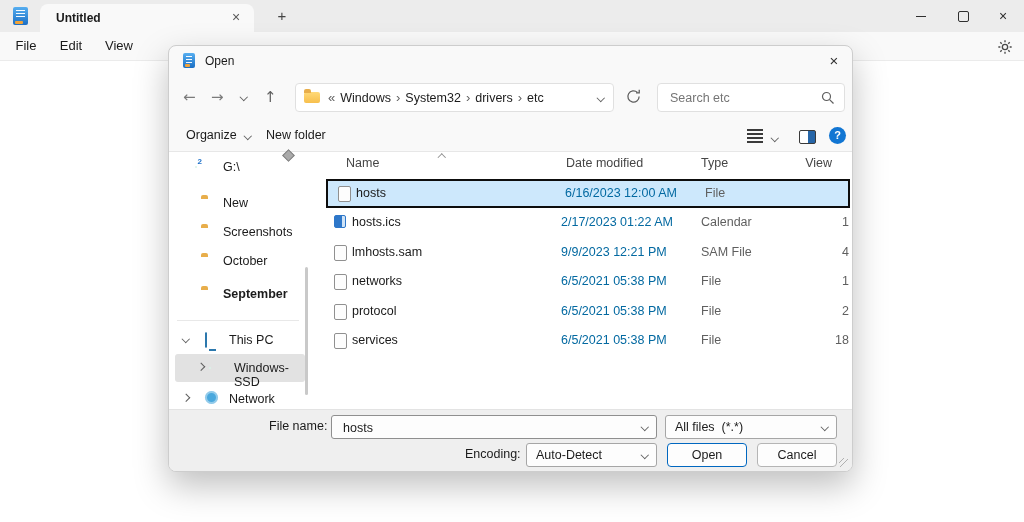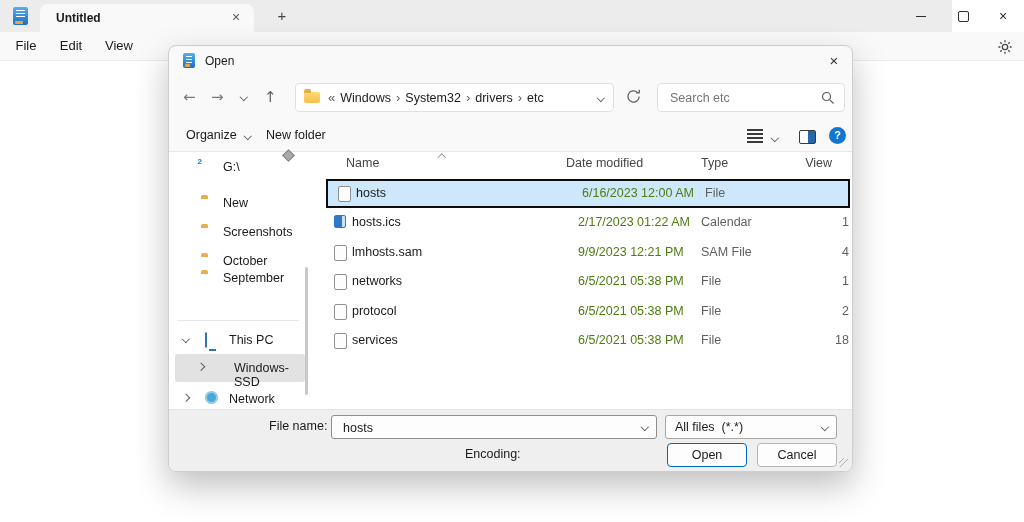--- a/index.html
+++ b/index.html
@@ -1,21 +1,21 @@
 <!DOCTYPE html>
 <html><head>
 <meta charset="utf-8">
 <style>
   html,body{margin:0;padding:0;}
   body{font-family:"Liberation Sans","DejaVu Sans",sans-serif;color:#1b1b1b;}
   .screen{position:relative;width:1024px;height:522px;background:#ffffff;overflow:hidden;}
   .abs{position:absolute;}
 
   
-  .titlebar{position:absolute;left:0;top:0;width:952px;height:32px;background:#ececec;}
+  .titlebar{position:absolute;left:0;top:0;width:1024px;height:32px;background:#ececec;}
   .tab{position:absolute;left:40px;top:4px;width:214px;height:28px;background:#f9f9f9;border-radius:8px 8px 0 0;}
   .tab-label{position:absolute;left:16px;top:7px;font-size:12px;font-weight:600;color:#1b1b1b;}
   .tab-close{position:absolute;right:8px;top:3px;width:20px;height:20px;text-align:center;line-height:20px;font-size:14px;color:#5a5a5a;cursor:default;}
   .new-tab{position:absolute;left:272px;top:6px;width:20px;height:20px;text-align:center;line-height:19px;font-size:15px;color:#444;}
   .winbtn{position:absolute;top:0;width:42px;height:32px;display:flex;align-items:center;justify-content:center;}
   .min-glyph{width:10px;height:1px;background:#2f2f2f;}
   .max-glyph{width:9px;height:9px;border:1px solid #2f2f2f;border-radius:2px;}
   .close-glyph{font-size:14px;color:#2f2f2f;line-height:1;}
   .menubar{position:absolute;left:0;top:32px;width:1024px;height:28px;background:#f9f9f9;border-bottom:1px solid #ebebeb;}
   .menu-item{position:absolute;top:4px;height:20px;line-height:20px;font-size:13px;text-align:center;}
@@ -47,21 +47,21 @@
   .selected-gray{background:#e2e2e2;border-radius:3px;}
   .sep-line{position:absolute;left:8px;width:122px;height:1px;background:#e8e8e8;}
   .scroll-thumb{position:absolute;left:136px;width:3px;background:#c9c9c9;border-radius:2px;}
 
   
   .list{position:absolute;left:155px;top:0;width:526px;height:257px;}
   .hdr{position:absolute;top:4px;font-size:12.5px;color:#454545;}
   .row{position:absolute;left:0;right:0;height:29px;font-size:12.5px;}
   .row .cell{position:absolute;top:7px;white-space:nowrap;}
   .row .c-name{left:28px;color:#1a1a1a;}
-  .row .c-date{left:254px;color:#4d7c0f;}
+  .row .c-date{left:237px;color:#0369a1;}
   .row .c-type{left:377px;color:#5f5f5f;}
   .row .c-size{right:1px;width:40px;text-align:right;color:#5f5f5f;}
   .row.selected{background:#cde8fc;border:2px solid #0d0d0d;box-sizing:border-box;left:2px;right:0;}
   .row.selected .cell{top:5px;}
   .row .ficon{position:absolute;left:10px;top:7px;}
   .row.selected .ficon{top:5px;}
 
   
   .dlg-footer{position:absolute;left:0;top:363px;width:100%;height:62px;background:#efefef;border-top:1px solid #e3e3e3;box-sizing:border-box;font-size:12.5px;}
   .combo{position:absolute;background:#fdfdfd;border:1px solid #a6a6a6;border-radius:3px;box-sizing:border-box;height:24px;}
@@ -211,21 +211,21 @@
         <span class="lbl" style="left:54px;">New</span>
       </div>
       <div class="side-item" style="top:66px;">
         <span class="folder-icon abs" style="left:32px;top:9px;"></span>
         <span class="lbl" style="left:54px;">Screenshots</span>
       </div>
       <div class="side-item" style="top:95px;">
         <span class="folder-icon abs" style="left:32px;top:9px;"></span>
         <span class="lbl" style="left:54px;">October</span>
       </div>
-      <div class="side-item" style="top:112px;">
+      <div class="side-item" style="top:128px;font-weight:bold;">
         <span class="folder-icon abs" style="left:32px;top:9px;"></span>
         <span class="lbl" style="left:54px;">September</span>
       </div>
 
       <div class="sep-line" style="top:168px;"></div>
 
       <div class="side-item" style="top:174px;">
         <span class="chev down sm abs" style="left:14px;top:10px;"></span>
         <span class="monitor-icon abs" style="left:36px;top:7px;"></span>
         <span class="lbl" style="left:60px;">This PC</span>
@@ -299,20 +299,24 @@
       <span class="abs" style="left:100px;top:9px;">File name:</span>
       <div class="combo" style="left:162px;top:5px;width:326px;border-color:#8f8f8f;">
         <input class="fname-input" value="hosts" style="">
         <span class="chev down sm"></span>
       </div>
       <div class="combo" style="left:496px;top:5px;width:172px;">
         <span class="ctext">All files  (*.*)</span>
         <span class="chev down sm"></span>
       </div>
       <span class="abs" style="left:296px;top:37px;">Encoding:</span>
+      <div class="combo" style="left:357px;top:33px;width:131px;">
+        <span class="ctext">Auto-Detect</span>
+        <span class="chev down sm"></span>
+      </div>
       <div class="fbtn" style="left:498px;top:33px;border:1px solid #0067c0;">Open</div>
       <div class="fbtn" style="left:588px;top:33px;border:1px solid #b5b5b5;">Cancel</div>
       <div class="grip"></div>
     </div>
   </div>
 
   <div class="cursor-diamond"></div>
 
 
 </div>

